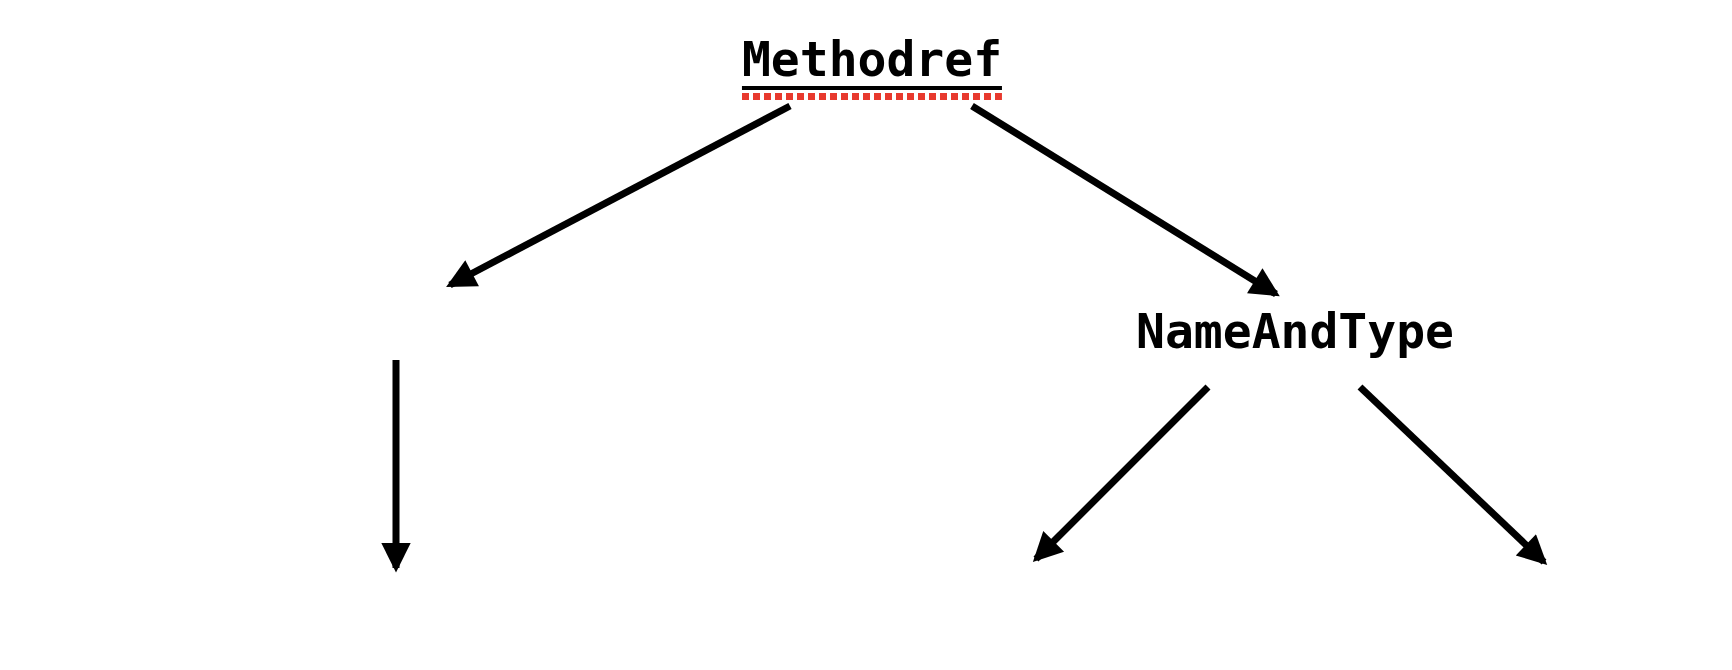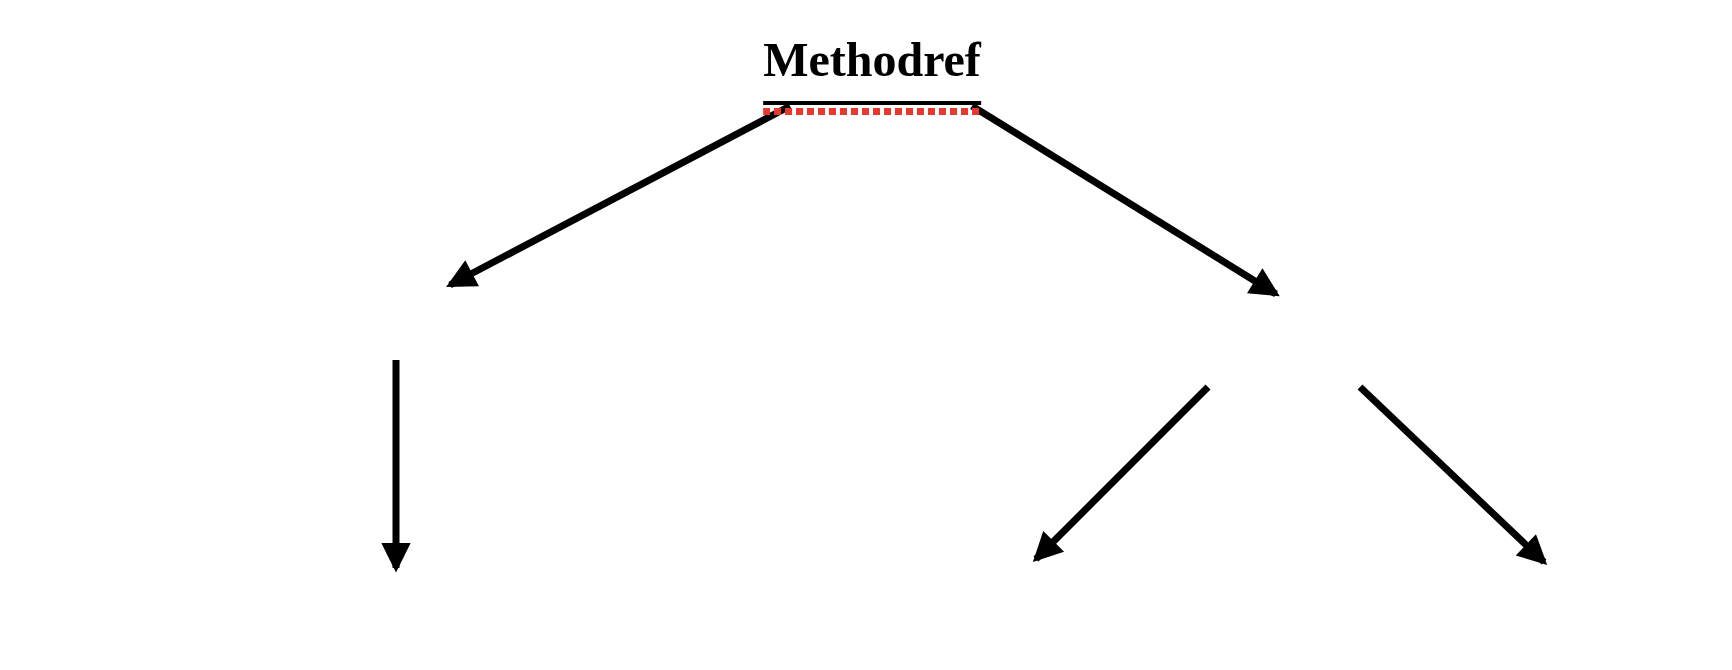--- a/index.html
+++ b/index.html
@@ -29,22 +29,21 @@
   }
   .node-root { top: 34px;  left: 872px; }
   .node-class { top: 306px; left: 400px; }
   .node-nat   { top: 306px; left: 1295px; }
   .node-utf8-object { top: 586px; left: 406px; }
   .node-utf8-init   { top: 586px; left: 1015px; }
   .node-utf8-v      { top: 586px; left: 1540px; }
   .root-text {
     display: inline-block;
     border-bottom: 4px solid #000000;
-    padding-bottom: 16px;
-    font-family: Liberation Serif, serif;
+    padding-bottom: 2px;
   }
   .spellcheck-underline {
     height: 7px;
     margin-top: 3px;
     background: repeating-linear-gradient(90deg,
       #e8392e 0px, #e8392e 7px,
       transparent 7px, transparent 11px);
   }
 </style>
 </head>
@@ -64,17 +63,20 @@
     <line x1="1208" y1="387" x2="1036" y2="559" stroke="#000000" stroke-width="7" marker-end="url(#arrowhead)"></line>
     <line x1="1360" y1="387" x2="1544" y2="562" stroke="#000000" stroke-width="7" marker-end="url(#arrowhead)"></line>
   </svg>
 
   <div class="node node-root">
     <span class="root-text">Methodref</span>
     <div class="spellcheck-underline"></div>
   </div>
 
 
+  <div class="node node-nat">
+    <span>NameAndType</span>
+  </div>
 
 
 
 
 </div>
 
 </body></html>

